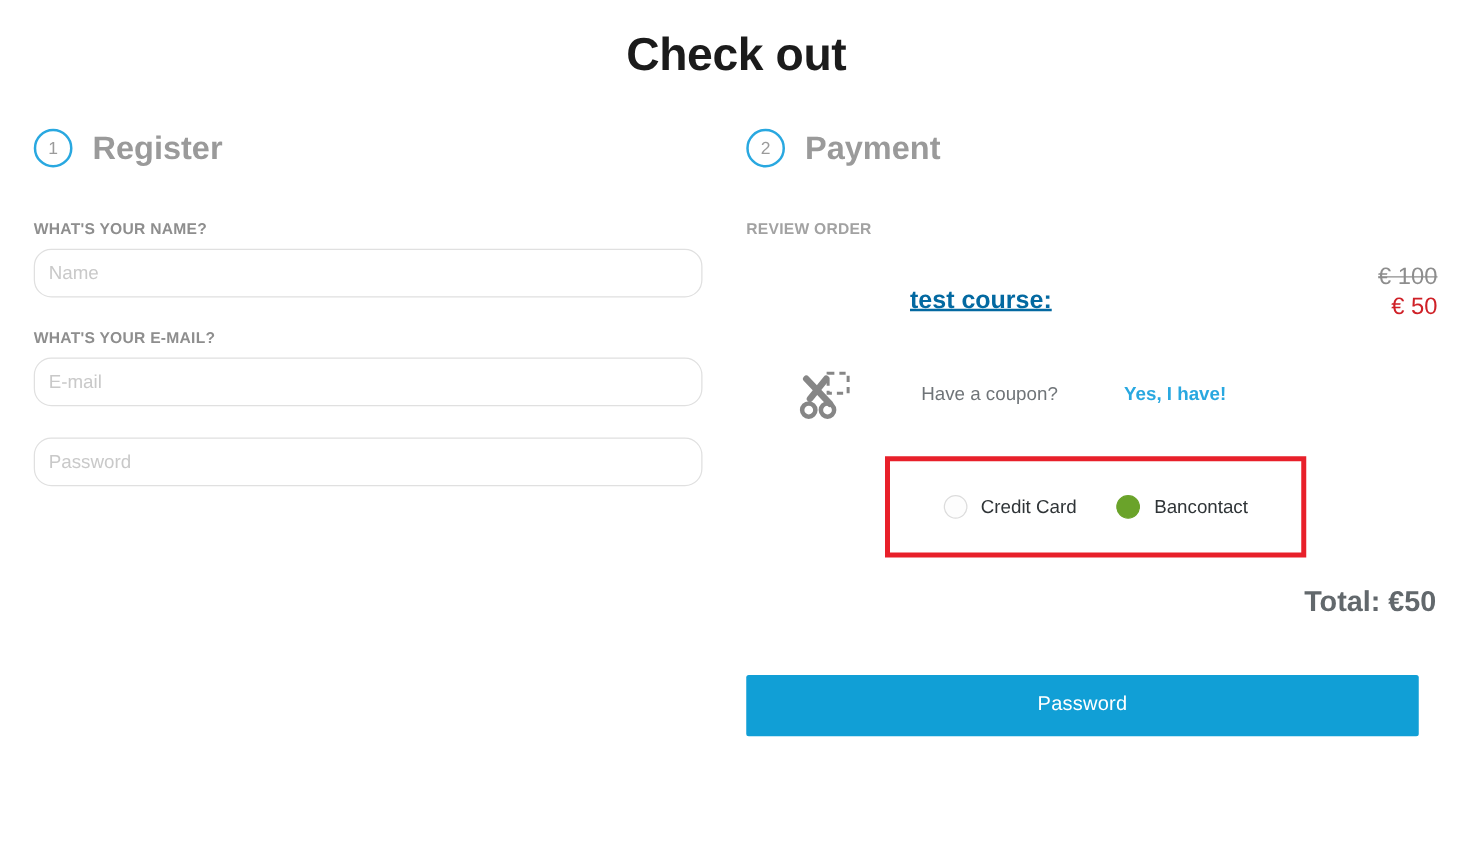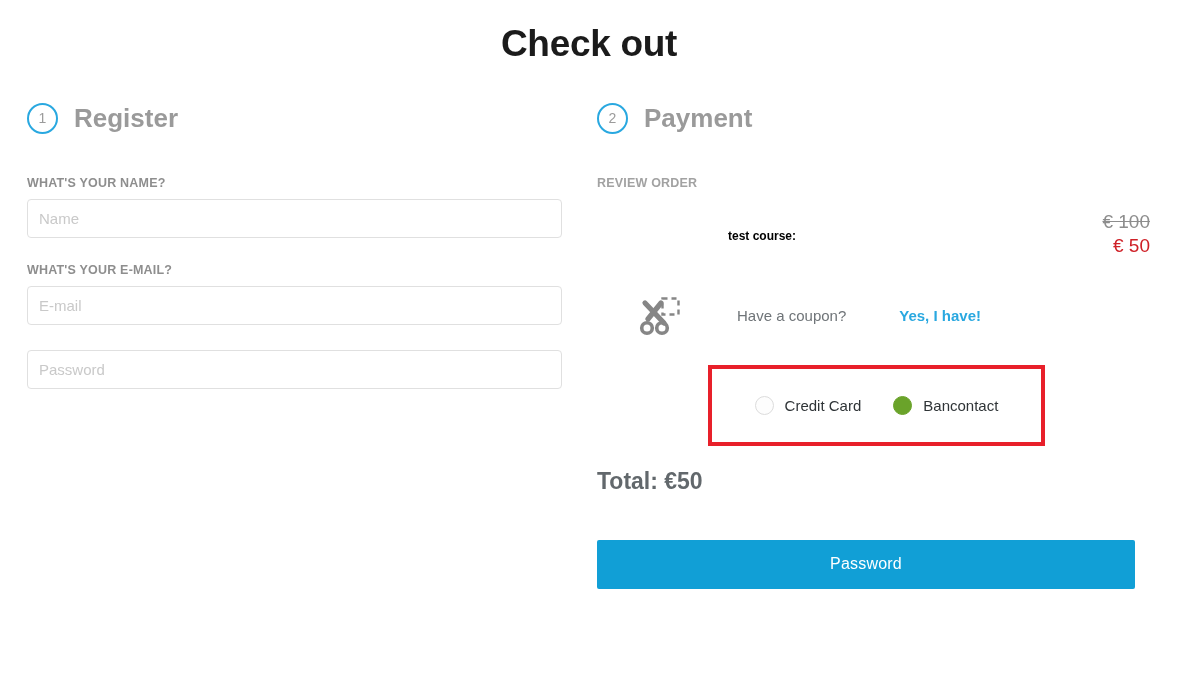--- a/index.html
+++ b/index.html
@@ -84,21 +84,21 @@
     letter-spacing: 0.2px;
     margin-bottom: 9px;
     text-transform: uppercase;
   }
   .field-input {
     display: block;
     width: 535px;
     height: 39px;
     border: 1px solid #e0e0e0;
     background: #ffffff;
-    border-radius: 4px;
+    border-radius: 14px;
     padding: 0 11px;
     font-family: "Liberation Sans", sans-serif;
     font-size: 15px;
     color: #0c4a6e;
     outline: none;
   }
   .field-input::placeholder { color: #c9c9c9; }
 
   
   .section-label {
@@ -109,24 +109,25 @@
     text-transform: uppercase;
     margin-bottom: 20px;
   }
   .order-row {
     display: flex;
     align-items: flex-start;
     padding-left: 131px;
     margin-bottom: 34px;
   }
   .order-name {
-    font-size: 12px;
-    font-weight: bold;
-    color: #000000;
+    font-size: 20px;
+    font-weight: bold;
+    color: #0369a1;
     padding-top: 19px;
+    text-decoration: underline;
   }
   .order-prices {
     margin-left: auto;
     text-align: right;
     line-height: 1.28;
   }
   .price-old {
     font-size: 19px;
     color: #8d8d8d;
     text-decoration: line-through;
@@ -203,21 +204,21 @@
     background: #6aa32a;
     border: 1px solid #6aa32a;
   }
   .pay-label {
     font-size: 15px;
     color: #2f3437;
   }
 
   
   .total {
-    text-align: left;
+    text-align: right;
     font-size: 23px;
     font-weight: bold;
     color: #62686c;
     margin-top: 22px;
     padding-right: 1px;
   }
 
   
   .continue-btn {
     display: block;

